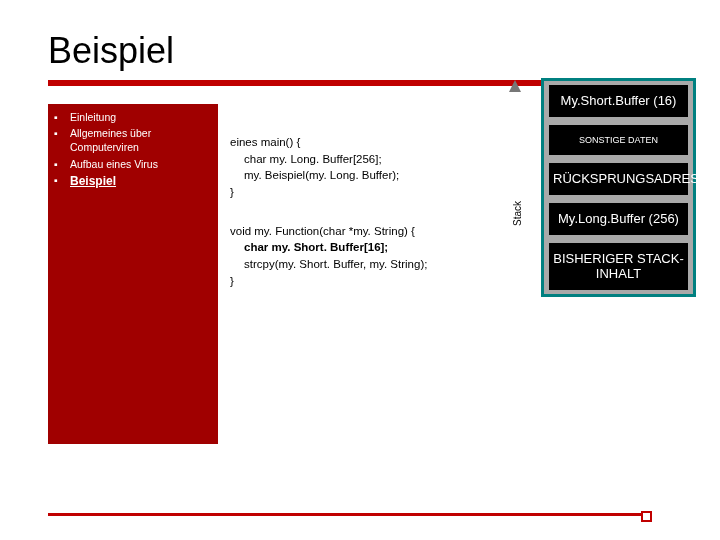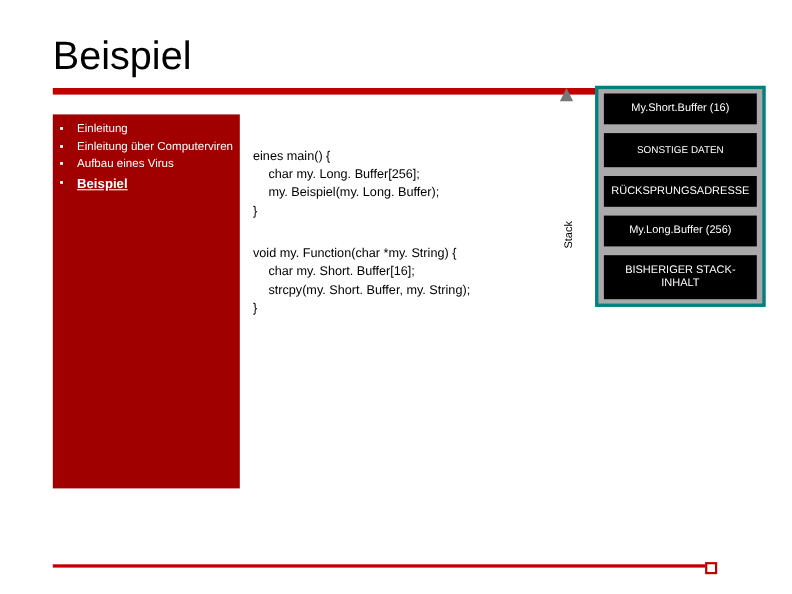--- a/index.html
+++ b/index.html
@@ -65,21 +65,21 @@
     font-size: 11.5px;
     font-family: Arial, sans-serif;
     color: #000;
     line-height: 1.45;
   }
   .code-block {
     margin-bottom: 22px;
     white-space: nowrap;
   }
   .code-block .indent { padding-left: 14px; display: block; }
-  .code-block .bold { font-weight: normal; }
+  .code-block .bold { font-weight: bold; }
   .arrow-wrap {
     display: flex;
     flex-direction: column;
     align-items: center;
     margin-right: 6px;
     padding-top: 2px;
   }
   .arrow-head {
     width: 0; height: 0;
     border-left: 6px solid transparent;
@@ -118,21 +118,21 @@
   .stack-box {
     background: #000;
     color: #fff;
     font-size: 9px;
     text-align: center;
     padding: 10px 4px;
     margin: 4px 5px;
     font-family: Arial, sans-serif;
     line-height: 1.2;
   }
-  .stack-box.sm { padding: 8px 4px; font-size: 10px; }
+  .stack-box.sm { padding: 8px 4px; font-size: 13px; }
   .bottom-rule {
     position: absolute;
     left: 48px;
     bottom: 24px;
     width: 598px;
     height: 3px;
     background: #c00000;
   }
   .corner-sq {
     position: absolute;
@@ -158,21 +158,21 @@
 
   <div class="body-row">
     <div class="nav">
       <ul>
         <li>
           <span class="bullet">▪</span>
           <span class="label">Einleitung</span>
         </li>
         <li>
           <span class="bullet">▪</span>
-          <span class="label">Einleitung über Computerviren</span>
+          <span class="label">Allgemeines über Computerviren</span>
         </li>
         <li>
           <span class="bullet">▪</span>
           <span class="label">Aufbau eines Virus</span>
         </li>
         <li class="active">
           <span class="bullet">▪</span>
           <span class="label">Beispiel</span>
         </li>
       </ul>

